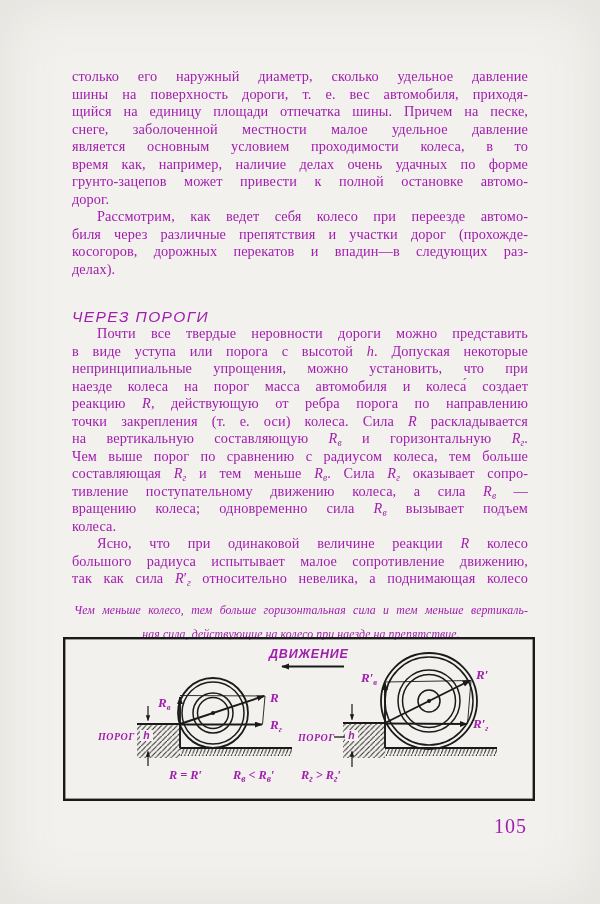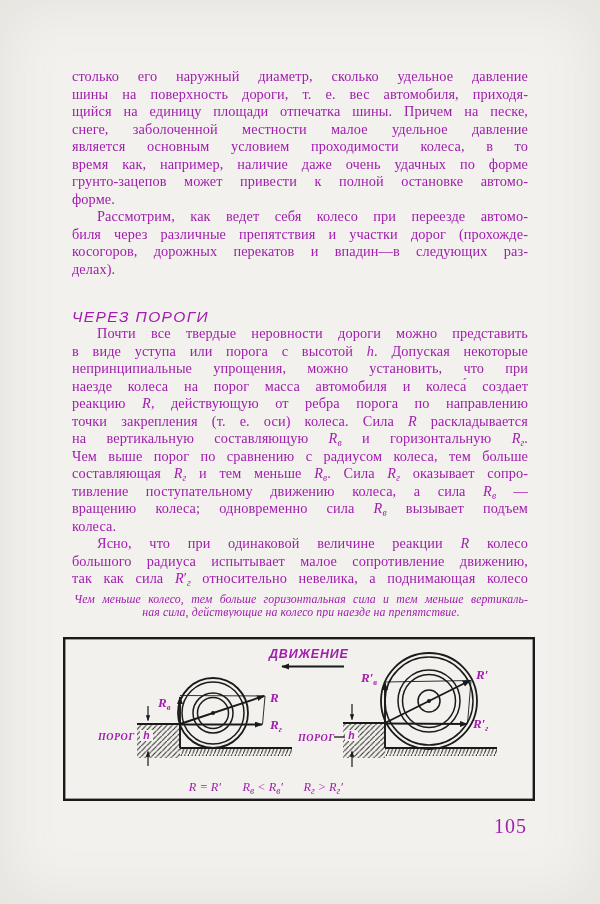--- a/index.html
+++ b/index.html
@@ -21,52 +21,52 @@
   sub{font-size:9.5px;line-height:0;font-style:italic;vertical-align:-3px;}
   .heading{
     position:absolute;left:72px;top:309px;margin:0;
     font-family:"Liberation Sans",sans-serif;font-weight:normal;font-style:italic;
     font-size:15.5px;line-height:15px;letter-spacing:1.4px;
   }
   .caption{
     position:absolute;left:74px;top:593px;width:454px;
     font-style:italic;font-size:11.8px;line-height:12.6px;letter-spacing:.1px;
   }
-  .caption .ln{height:12.6px;}
+  .caption .ln{height:12.6px;margin-top:11px;}
   .figure{position:absolute;left:63px;top:637px;width:472px;height:164px;}
   .figure svg{position:absolute;left:0;top:0;}
   .flabel{
     position:absolute;font-family:"Liberation Serif",serif;
     font-style:italic;font-weight:bold;font-size:13px;line-height:13px;white-space:nowrap;
   }
   .flabel sub{font-size:8.5px;vertical-align:-3px;}
   .flabel.sans{font-family:Liberation Serif, serif;font-size:10px;line-height:11px;letter-spacing:.5px;}
   .flabel.mv{left:206px;top:11px;width:78px;text-align:center;font-family:"Liberation Sans",sans-serif;font-size:12.5px;letter-spacing:.8px;}
   .flabel.hdim{font-family:"Liberation Sans",sans-serif;font-size:10.5px;line-height:11px;width:13px;text-align:center;background:#f2f1ed;}
   .formula{
-    position:absolute;top:144px;font-style:italic;font-weight:normal;
-    font-size:12.3px;line-height:13px;text-align:right;white-space:nowrap;
+    position:absolute;top:132px;font-style:italic;font-weight:bold;
+    font-size:12.3px;line-height:13px;text-align:left;white-space:nowrap;
   }
   .pagenum{position:absolute;left:494px;top:815px;font-size:20px;letter-spacing:1px;}
 </style>
 </head>
 <body>
 
 <div class="page">
 
   <div class="textblock" style="top:68px">
 
   <div class="ln">столько его наружный диаметр, сколько удельное давление</div>
       <div class="ln">шины на поверхность дороги, т. е. вес автомобиля, приходя-</div>
       <div class="ln">щийся на единицу площади отпечатка шины. Причем на песке,</div>
       <div class="ln">снеге, заболоченной местности малое удельное давление</div>
       <div class="ln">является основным условием проходимости колеса, в то</div>
-      <div class="ln">время как, например, наличие даже очень удачных по форме</div>
+      <div class="ln">время как, например, наличие делах очень удачных по форме</div>
       <div class="ln">грунто-зацепов может привести к полной остановке автомо-</div>
-      <div class="ln end">форме.</div>
+      <div class="ln end">дорог.</div>
       <div class="ln indent">Рассмотрим, как ведет себя колесо при переезде автомо-</div>
       <div class="ln">биля через различные препятствия и участки дорог (прохожде-</div>
       <div class="ln">косогоров, дорожных перекатов и впадин—в следующих раз-</div>
       <div class="ln end">делах).</div>
     </div>
 
   <h2 class="heading">ЧЕРЕЗ ПОРОГИ</h2>
 
   <div class="textblock" style="top:325px">
 

